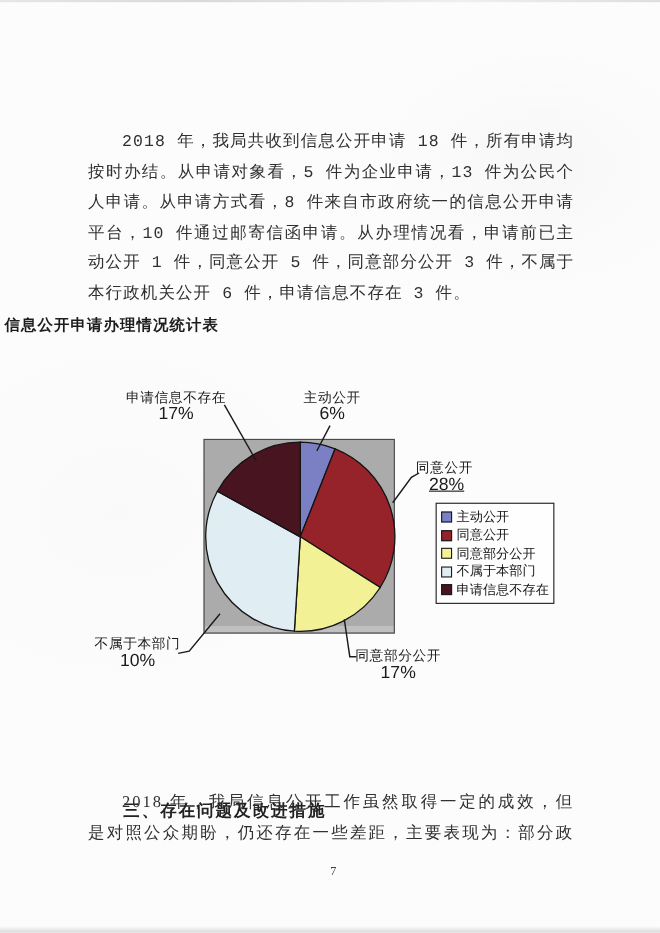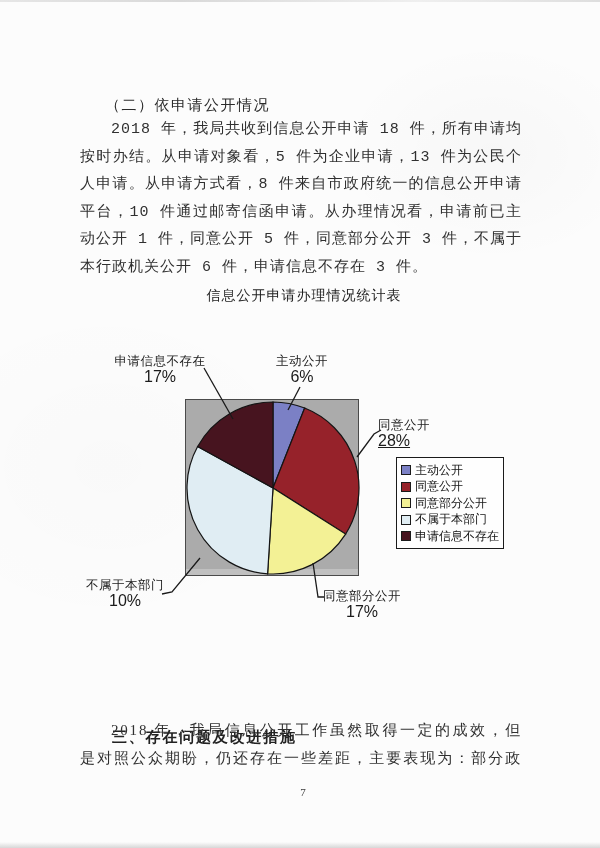--- a/index.html
+++ b/index.html
@@ -24,23 +24,23 @@
   }
   .para{
     position:absolute;left:80px;width:442px;
     font-size:15px;line-height:27.6px;letter-spacing:1px;
     text-align:justify;text-justify:inter-ideograph;
     color:#303030;overflow:hidden;
   }
   .p1{top:116px;height:168px;text-indent:31px;font-family:Liberation Mono, monospace;}
   .p2{top:717px;height:58px;text-indent:31px;letter-spacing:1.8px;text-align-last:justify;}
   .chart-title{
-    position:absolute;left:16px;top:287px;width:576px;text-align:center;
+    position:absolute;left:4px;top:287px;width:576px;text-align:left;
     font-family:"Liberation Sans","DejaVu Sans",sans-serif;
-    font-weight:normal;font-size:14px;letter-spacing:1px;color:#1d1d1d;
+    font-weight:bold;font-size:14px;letter-spacing:1px;color:#1d1d1d;
   }
   .h2{
     position:absolute;left:112px;top:692px;
     font-family:"Liberation Sans","DejaVu Sans",sans-serif;
     font-weight:bold;font-size:15px;letter-spacing:1.8px;color:#222;margin-top:36px;
   }
   .pagenum{
     position:absolute;left:0;top:786px;width:606px;text-align:center;
     font-size:11px;color:#3b3b3b;
   }
@@ -54,42 +54,41 @@
   .pie-svg{position:absolute;left:0;top:0;width:600px;height:300px;}
   .leader{fill:none;stroke:#1a1a1a;stroke-width:1.3px;}
   .plabel{
     position:absolute;text-align:center;color:#1b1b1b;
     font-size:12.5px;line-height:15px;letter-spacing:0.5px;white-space:nowrap;
   }
   .plabel .pct{display:block;font-size:16px;letter-spacing:0;font-family:"Liberation Sans","DejaVu Sans",sans-serif;}
   .lab-zhudong{left:262px;top:16px;width:80px;}
   .lab-shenqing{left:104px;top:16px;width:112px;}
   .lab-tongyi{left:378px;top:80px;width:56px;text-align:left;}
-  .lab-tongyi .pct{text-align:left;text-decoration:underline;}
+  .lab-tongyi .pct{text-align:center;text-decoration:underline;}
   .lab-bushuyu{left:84px;top:240px;width:82px;}
   .lab-bufen{left:318px;top:251px;width:88px;}
   .legend{
     position:absolute;left:396px;top:119px;width:108px;
     background:#fefefe;border:1.5px solid #1a1a1a;box-sizing:border-box;
     padding:4px 4px 3px 4px;
   }
   .legend-row{display:flex;align-items:center;height:16.5px;}
   .swatch{
     width:10px;height:10px;flex:0 0 10px;margin-right:4px;
     border:1px solid #1a1a1a;box-sizing:border-box;background:#ccc;
   }
   .legend-label{font-size:12px;letter-spacing:0;color:#151515;white-space:nowrap;}
 </style>
 </head>
 <body>
 
 <div class="page">
   <div class="scan-edge-top"></div>
 
-  <div class="h1">（二）依申请公开情况</div>
 
   <div class="para p1">2018 年，我局共收到信息公开申请 18 件，所有申请均按时办结。从申请对象看，5 件为企业申请，13 件为公民个人申请。从申请方式看，8 件来自市政府统一的信息公开申请平台，10 件通过邮寄信函申请。从办理情况看，申请前已主动公开 1 件，同意公开 5 件，同意部分公开 3 件，不属于本行政机关公开 6 件，申请信息不存在 3 件。</div>
 
   <div class="chart-title">信息公开申请办理情况统计表</div>
 
   <div class="chart">
     <div class="plot-bg" style="background: rgb(171, 171, 171);"></div>
 
     <svg class="pie-svg" viewBox="0 0 600 300">
       <g id="slices">

